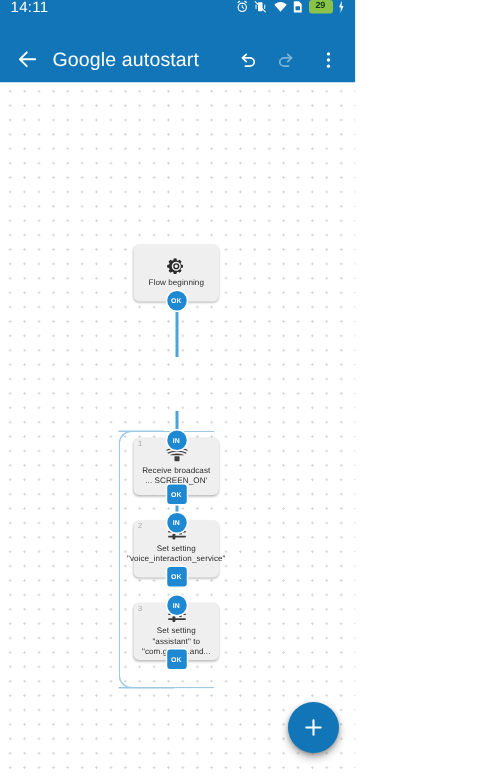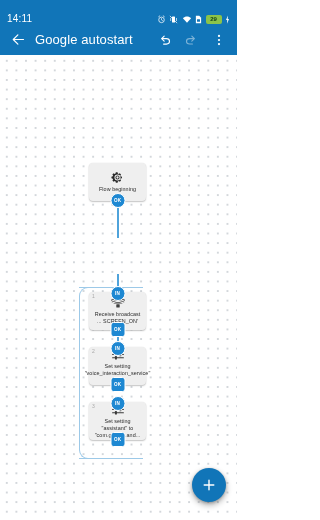--- a/index.html
+++ b/index.html
@@ -7,21 +7,21 @@
     width:237px;height:520px;overflow:hidden;
     font-family:"Liberation Sans","DejaVu Sans",sans-serif;
     background:#ffffff;
     -webkit-font-smoothing:antialiased;
   }
   .phone{position:relative;width:237px;height:520px;overflow:hidden;background:#fff;}
 
   
   .statusbar{
     position:absolute;left:0;top:0;width:237px;height:24px;
-    background:#1175B8;display:flex;align-items:flex-end;
+    background:#1175B8;display:flex;align-items:flex-start;
     padding:0 7px;box-sizing:border-box;
   }
   .clock{color:#fff;font-size:10px;letter-spacing:.2px;font-weight:400;}
   .sb-icons{margin-left:auto;display:flex;align-items:center;gap:3.5px;}
   .sb-ic{display:block;}
   .batt{
     display:flex;align-items:center;justify-content:center;
     background:#8BC34A;color:#0b3d16;font-size:6px;font-weight:700;
     border-radius:2px;height:9px;min-width:14px;padding:0 1px;
     line-height:9px;letter-spacing:-.2px;

